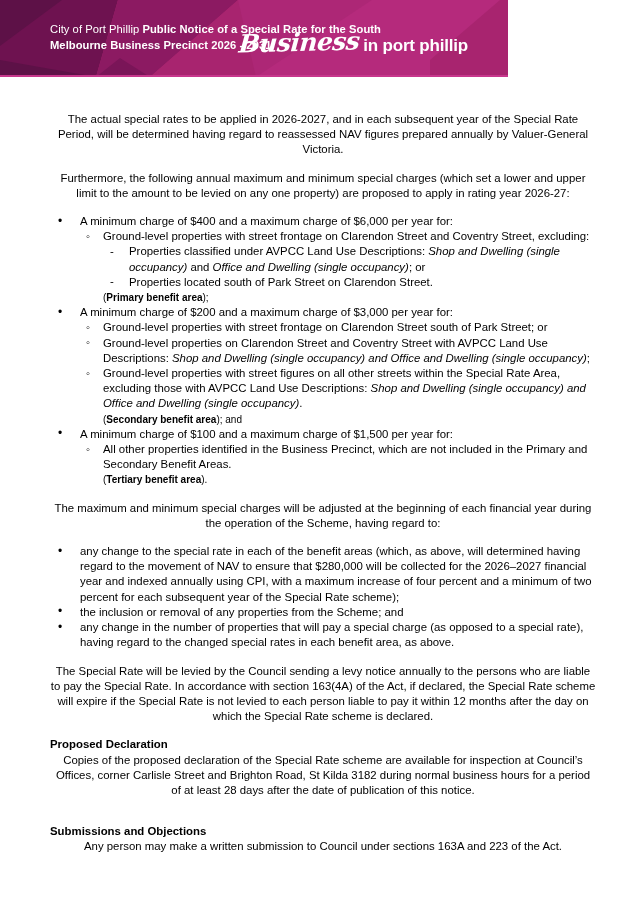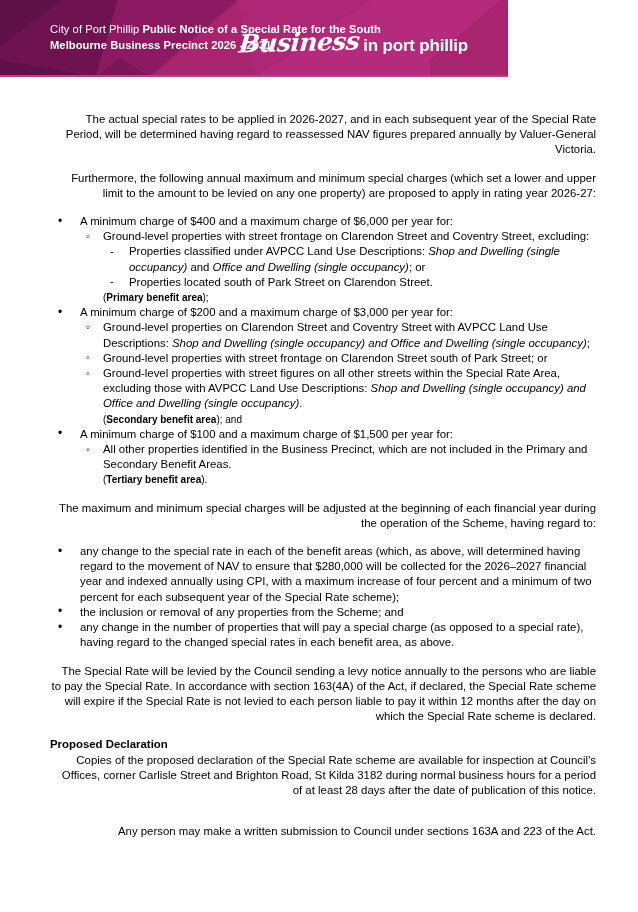--- a/index.html
+++ b/index.html
@@ -89,21 +89,21 @@
     padding: 0 42px 0 50px;
     box-sizing: border-box;
     width: 638px;
   }
   .spacer-top { height: 35px; }
 
   p.para {
     margin: 0 0 13px 0;
     font-size: 11.4px;
     line-height: 15.2px;
-    text-align: right;
+    text-align: center;
   }
   p.para.tight { margin-bottom: 0; }
 
   h3.heading {
     margin: 0;
     font-size: 11.4px;
     line-height: 15.2px;
     font-weight: 700;
   }
   .section-gap { height: 13px; }
@@ -239,24 +239,24 @@
             <span>(</span><span class="benefit-area">Primary benefit area</span><span>);</span>
           </div>
         </li>
       </ul>
     </li>
 
     <li>
       <span>A minimum charge of $200 and a maximum charge of $3,000 per year for:</span>
       <ul class="lvl2">
         <li>
+          <span>Ground-level properties with street frontage on Clarendon Street south of Park Street; or</span>
+        </li>
+        <li>
           <span>Ground-level properties on Clarendon Street and Coventry Street with AVPCC Land Use Descriptions: </span><em class="it">Shop and Dwelling (single occupancy) and Office and Dwelling (single occupancy)</em><span>;</span>
-        </li>
-        <li>
-          <span>Ground-level properties with street frontage on Clarendon Street south of Park Street; or</span>
         </li>
         <li>
           <span>Ground-level properties with street figures on all other streets within the Special Rate Area, excluding those with AVPCC Land Use Descriptions: </span><em class="it">Shop and Dwelling (single occupancy) and Office and Dwelling (single occupancy)</em><span>.</span>
           <div class="tag-line">
             <span>(</span><span class="benefit-area">Secondary benefit area</span><span>); and</span>
           </div>
         </li>
       </ul>
     </li>
 
@@ -291,14 +291,15 @@
 
   <div class="after-list-gap"></div>
 
   <p class="para">The Special Rate will be levied by the Council sending a levy notice annually to the persons who are liable to pay the Special Rate. In accordance with section 163(4A) of the Act, if declared, the Special Rate scheme will expire if the Special Rate is not levied to each person liable to pay it within 12 months after the day on which the Special Rate scheme is declared.</p>
 
   <h3 class="heading">Proposed Declaration</h3>
   <p class="para">Copies of the proposed declaration of the Special Rate scheme are available for inspection at Council’s Offices, corner Carlisle Street and Brighton Road, St Kilda 3182 during normal business hours for a period of at least 28 days after the date of publication of this notice.</p>
 
   <div class="section-gap"></div>
 
+  <h3 class="heading">Submissions and Objections</h3>
   <p class="para tight">Any person may make a written submission to Council under sections 163A and 223 of the Act.</p>
 </div>
 
 </body></html>

